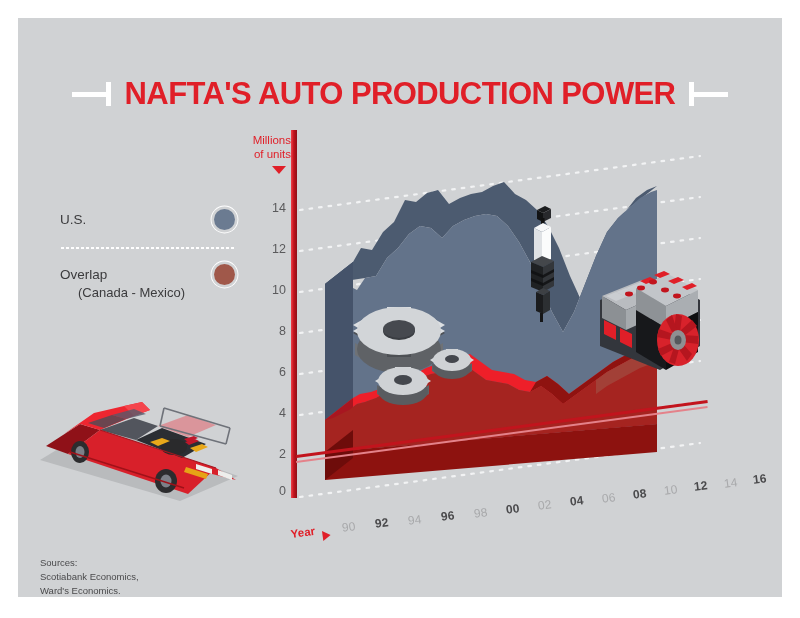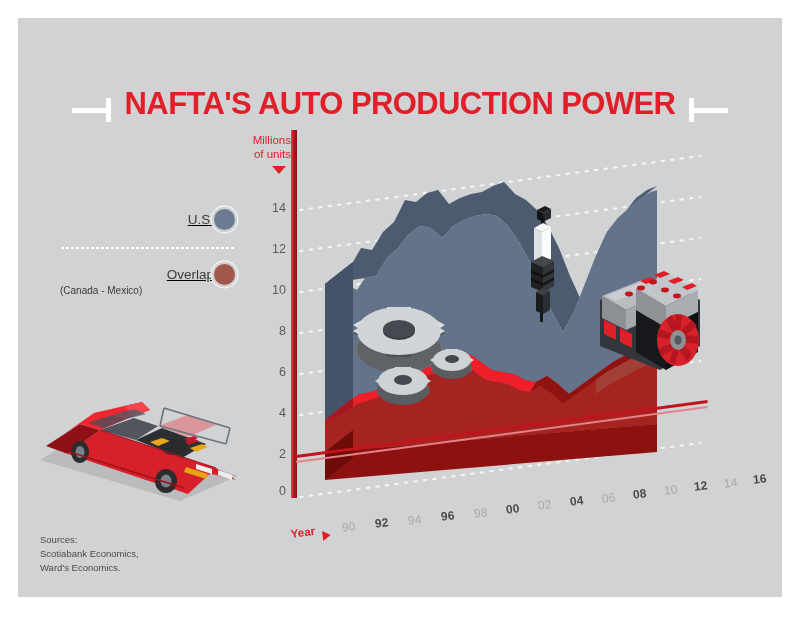--- a/index.html
+++ b/index.html
@@ -10,53 +10,53 @@
 
   
   #panel {
     position:absolute; left:18px; top:18px; width:764px; height:579px;
     background:#d0d2d4;
   }
 
   
   #title-block {
     position:absolute; left:18px; top:66px; width:764px; height:56px;
-    display:flex; align-items:flex-end; justify-content:center; gap:14px;
+    display:flex; align-items:center; justify-content:center; gap:14px;
   }
   .title-rule { display:flex; align-items:center; }
   .title-rule .bar-h { width:34px; height:5px; background:#ffffff; }
   .title-rule .bar-v { width:5px; height:24px; background:#ffffff; }
   #title-text {
     font-size:31px; font-weight:bold; color:#e01f28;
     letter-spacing:-0.6px; white-space:nowrap;
     font-family:"Liberation Sans", sans-serif;
   }
 
   
   #legend { position:absolute; left:60px; top:200px; width:175px; }
   .legend-row {
-    display:flex; align-items:center; justify-content:flex-end;
-    height:38px;text-decoration:underline;
+    display:flex; align-items:center; justify-content:space-between;
+    height:38px;
   }
   .legend-label { font-size:13.5px; color:#3b3b3d; text-align:right; }
   .legend-dot {
     width:21px; height:21px; border-radius:50%;
     box-shadow:0 0 0 2.5px #d0d2d4, 0 0 0 3.4px #ffffff;
     flex:0 0 auto;
   }
   #legend-divider {
     margin:9px 0 6px 0; height:2px; width:175px;
     background-image:radial-gradient(circle, #ffffff 48%, rgba(255,255,255,0) 50%);
     background-size:5px 2px; background-repeat:repeat-x;
   }
-  .legend-sub { font-size:10px; color:#3b3b3d; text-align:left;
+  .legend-sub { font-size:13px; color:#3b3b3d; text-align:center;
                 padding-right:32px; margin-top:-8px; }
 
   
-  #sources { position:absolute; left:40px; top:533px; font-size:9.5px;
+  #sources { position:absolute; left:40px; top:556px; font-size:9.5px;
              line-height:1.45; color:#4a4a4c; }
 
   
   #car { position:absolute; left:38px; top:368px; width:205px; height:135px; }
 
   
   #y-axis-title {
     position:absolute; left:229px; top:133px; width:62px;
     text-align:right; font-size:11.5px; font-weight:normal;
     color:#e01f28; line-height:1.25;

